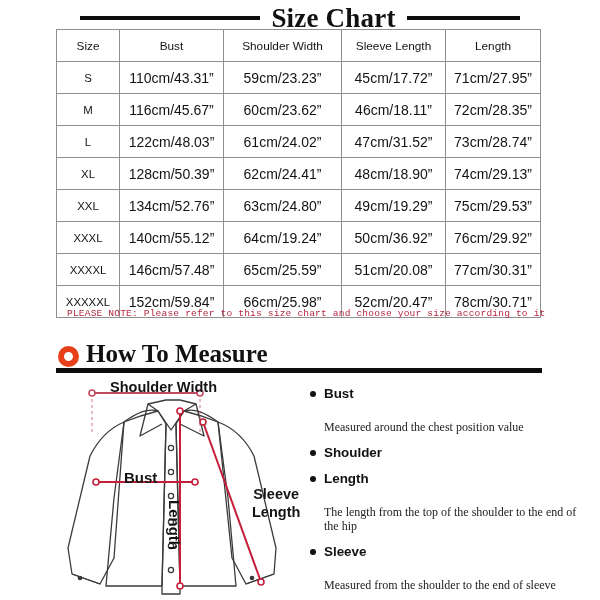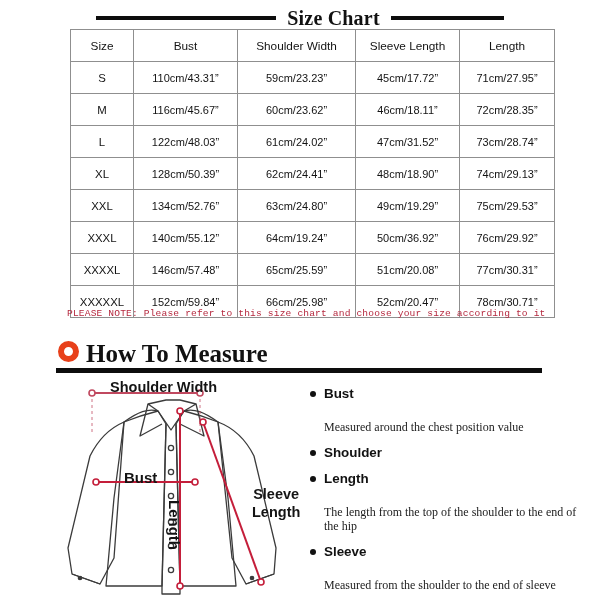--- a/index.html
+++ b/index.html
@@ -14,37 +14,37 @@
   
   .title-row {
     position: absolute; left: 0; top: 4px; width: 600px;
     display: flex; align-items: center; justify-content: center;
   }
   .rule { height: 4px; background: #0d0d0d; }
   .rule-left  { width: 180px; margin-right: 11px; }
   .rule-right { width: 113px; margin-left: 11px; }
   .chart-title {
     font-family: "Liberation Serif", serif;
-    font-size: 20px; font-weight: 700; color: #111;
+    font-size: 27px; font-weight: 700; color: #111;
     line-height: 28px; letter-spacing: 0.2px; white-space: nowrap;
   }
 
   
   .size-table {
-    position: absolute; left: 70px; top: 29px;
+    position: absolute; left: 56px; top: 29px;
     width: 484px;
     border-collapse: collapse;
     table-layout: fixed;
   }
   .size-table th, .size-table td {
     border: 1px solid #8f8f8f;
     text-align: center;
     vertical-align: middle;
     color: #131313;
-    font-size: 11px;
+    font-size: 14px;
     height: 32px;
     font-family: "Liberation Sans", sans-serif;
     white-space: nowrap;
   }
   .size-table th { font-weight: 400; font-size: 11.8px; }
   .col-size   { width: 63px; }
   .col-bust   { width: 104px; }
   .col-should { width: 118px; }
   .col-sleeve { width: 104px; }
   .col-length { width: 95px; }
@@ -54,21 +54,21 @@
   .note {
     position: absolute; left: 67px; top: 308px;
     font-family: "Liberation Mono", monospace;
     font-size: 9.6px; color: #b5293f; letter-spacing: 0.15px;
     white-space: nowrap;
   }
 
   
   .htm-row {
     position: absolute; left: 58px; top: 341px;
-    display: flex; align-items: flex-start;
+    display: flex; align-items: flex-end;
   }
   .ring {
     width: 21px; height: 21px; border-radius: 50%;
     border: 6px solid #e8401a; margin-right: 7px; flex: none;
   }
   .htm-title {
     font-family: "Liberation Serif", serif;
     font-weight: 700; font-size: 25px; color: #111;
     line-height: 26px; white-space: nowrap;
   }

